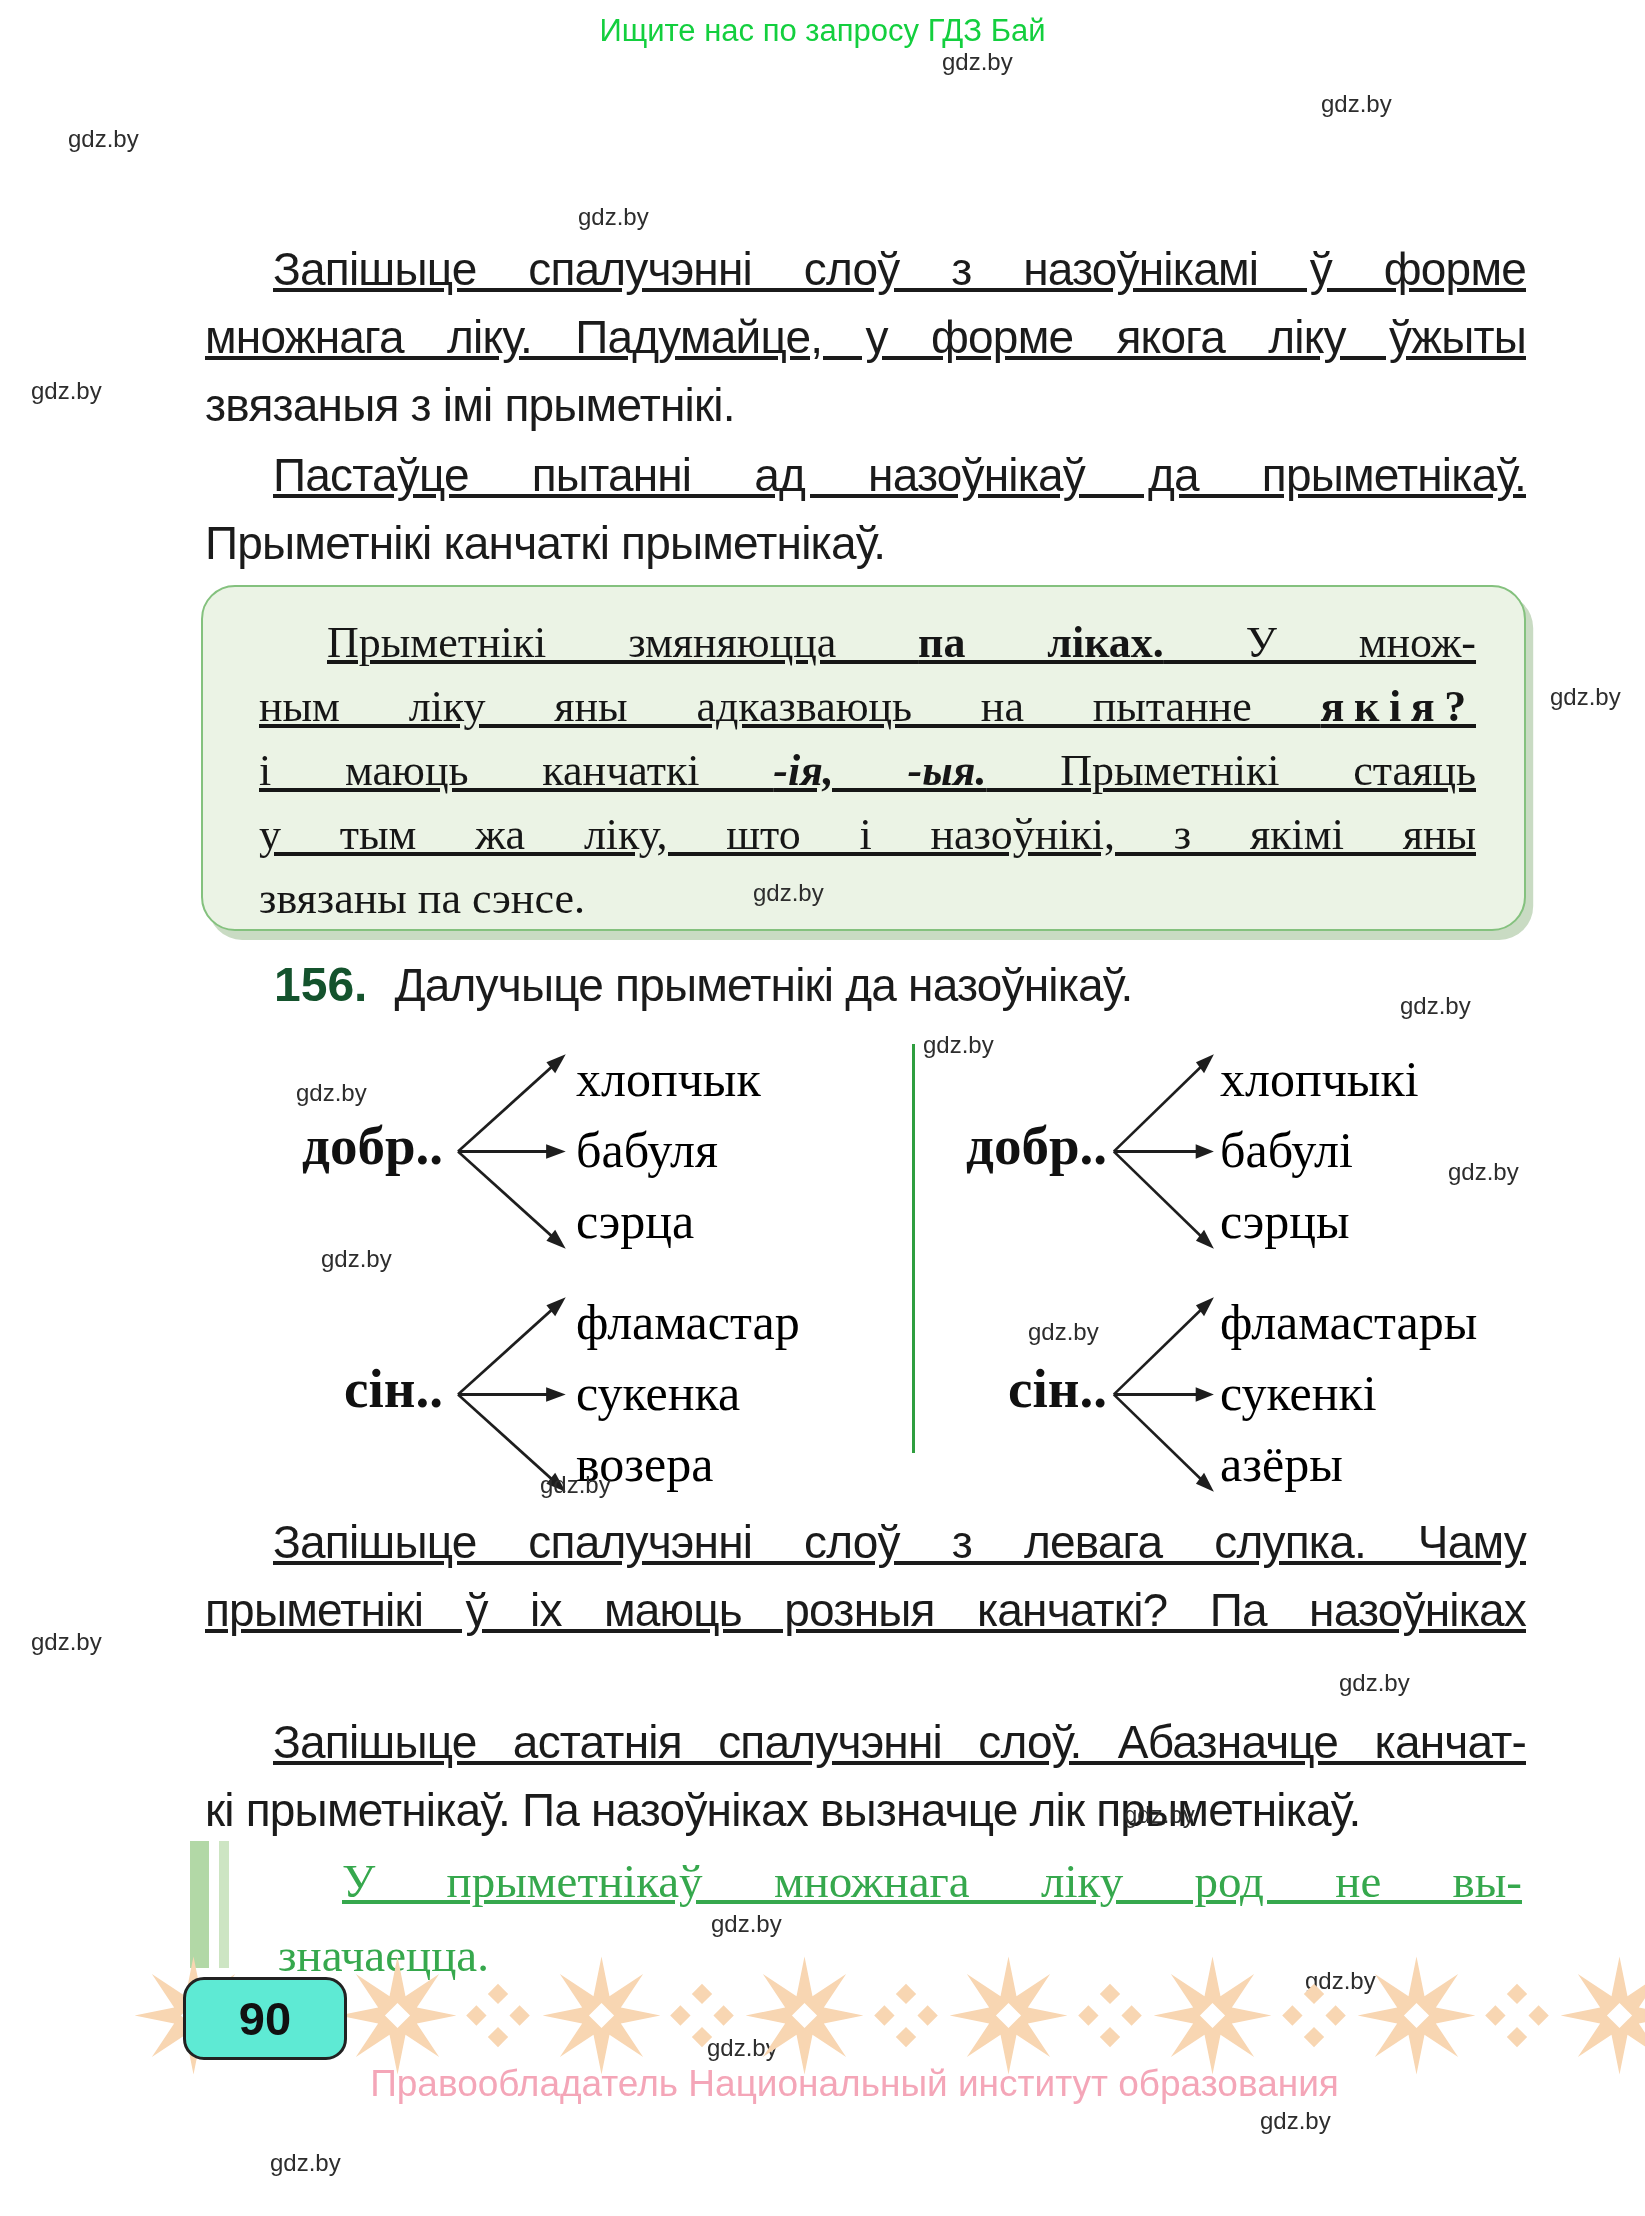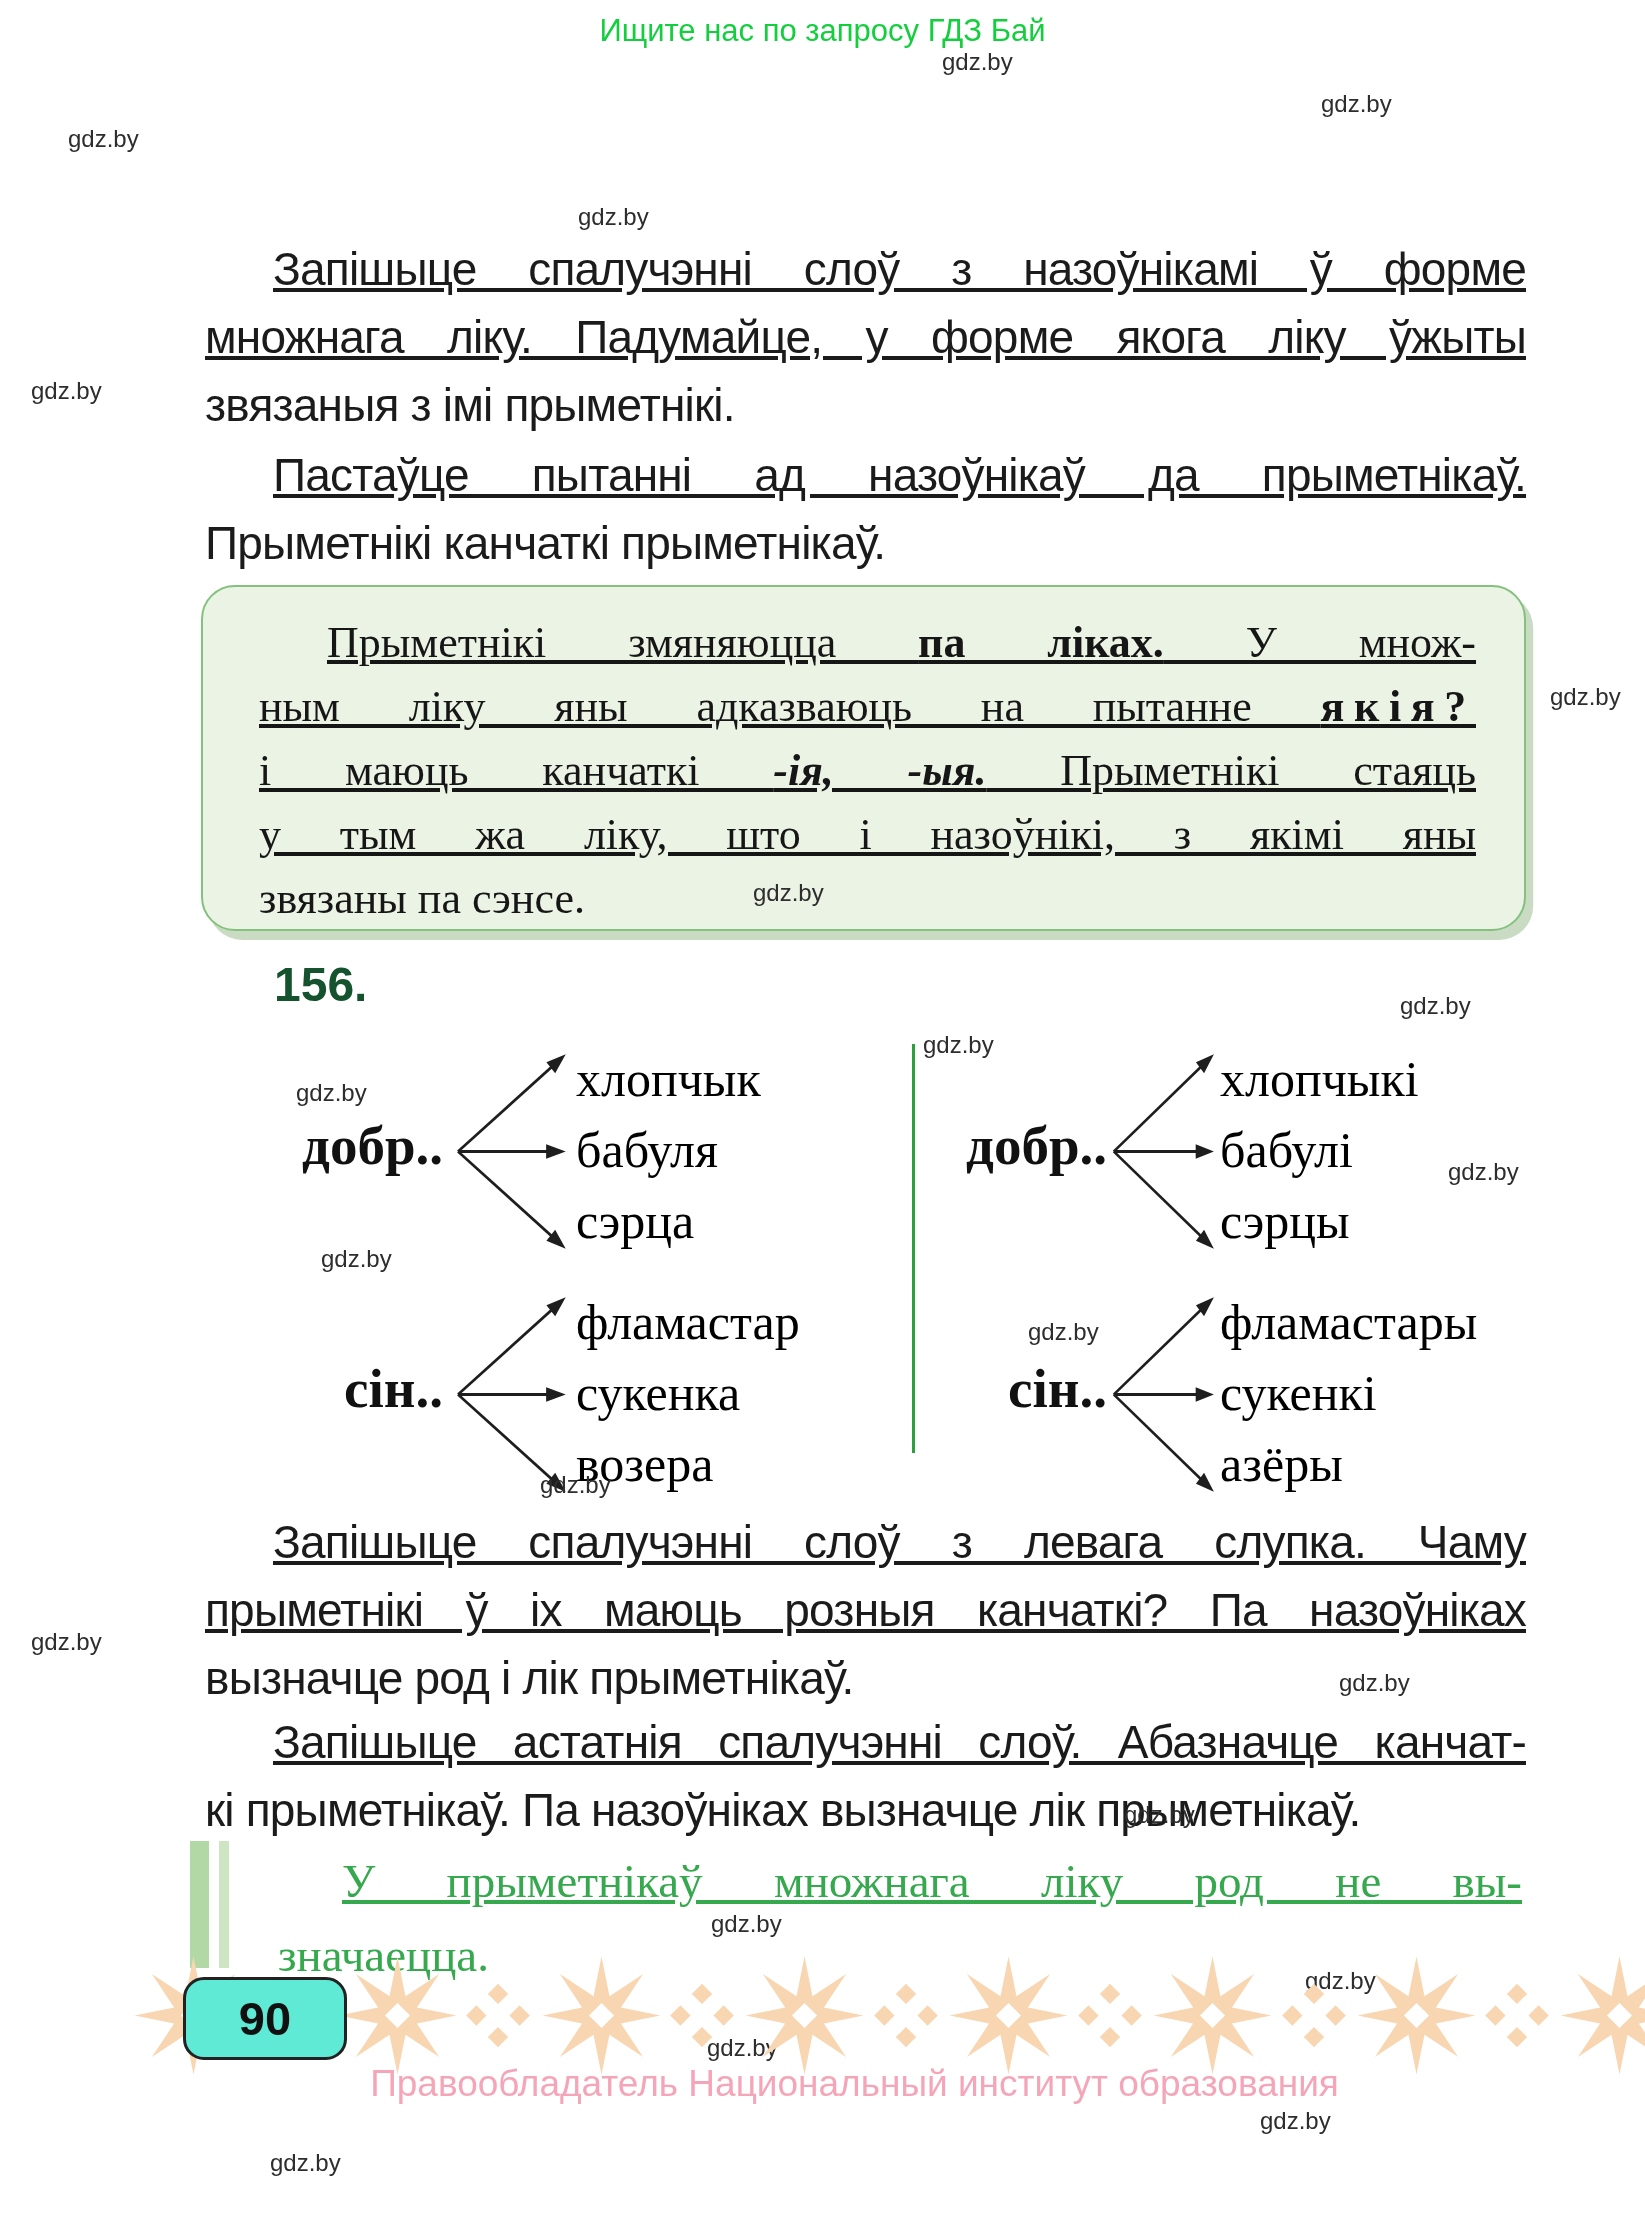--- a/index.html
+++ b/index.html
@@ -71,20 +71,21 @@
 <div class="rulebox">
   <div class="rl jl ind"><span>Прыметнікі змяняюцца </span><b>па ліках.</b><span> У множ-</span></div>
   <div class="rl jl"><span>ным ліку яны адказваюць на пытанне </span><b class="spaced">якія?</b></div>
   <div class="rl jl"><span>і маюць канчаткі </span><b><i>-ія, -ыя.</i></b><span> Прыметнікі стаяць</span></div>
   <div class="rl jl">у тым жа ліку, што і назоўнікі, з якімі яны</div>
   <div class="rl">звязаны па сэнсе.</div>
 </div>
 
 <div class="exrow">
   <span class="exnum">156.</span>
+  <span class="extask">Далучыце прыметнікі да назоўнікаў.</span>
 </div>
 
 <div class="stem" style="left:242px;top:1114px">добр..</div>
 <div class="arrowfan" style="left:455px;top:1043px;width:113px;height:217px">
     <svg viewBox="0 0 150 270" preserveAspectRatio="none">
       <line x1="4" y1="135" x2="131.73227429261772" y2="26.91884482932348" stroke="#1e1e1e" stroke-width="3.5"></line>
       <polygon points="147,14 132.9654367535986,37.664974846442554 121.33847640720745,23.92402170979849" fill="#1e1e1e"></polygon>
       <line x1="4" y1="135" x2="127" y2="135" stroke="#1e1e1e" stroke-width="3.5"></line>
       <polygon points="147,135 121,144 121,126" fill="#1e1e1e"></polygon>
       <line x1="4" y1="135" x2="131.73227429261772" y2="243.0811551706765" stroke="#1e1e1e" stroke-width="3.5"></line>
@@ -146,21 +147,20 @@
   <div>фламастары</div>
   <div>сукенкі</div>
   <div>азёры</div>
 </div>
 
 <div class="divider"></div>
 
 <div class="para" style="top:1508px">
   <div class="jl ind">Запішыце спалучэнні слоў з левага слупка. Чаму</div>
   <div class="jl">прыметнікі ў іх маюць розныя канчаткі? Па назоўніках</div>
-  <div>вызначце род і лік прыметнікаў.</div>
 </div>
 <div class="para" style="top:1708px">
   <div class="jl ind">Запішыце астатнія спалучэнні слоў. Абазначце канчат-</div>
   <div>кі прыметнікаў. Па назоўніках вызначце лік прыметнікаў.</div>
 </div>
 
 <div class="qbar1"></div>
 <div class="qbar2"></div>
 <div class="quote">
   <div class="jl first">У прыметнікаў множнага ліку род не вы-</div>

